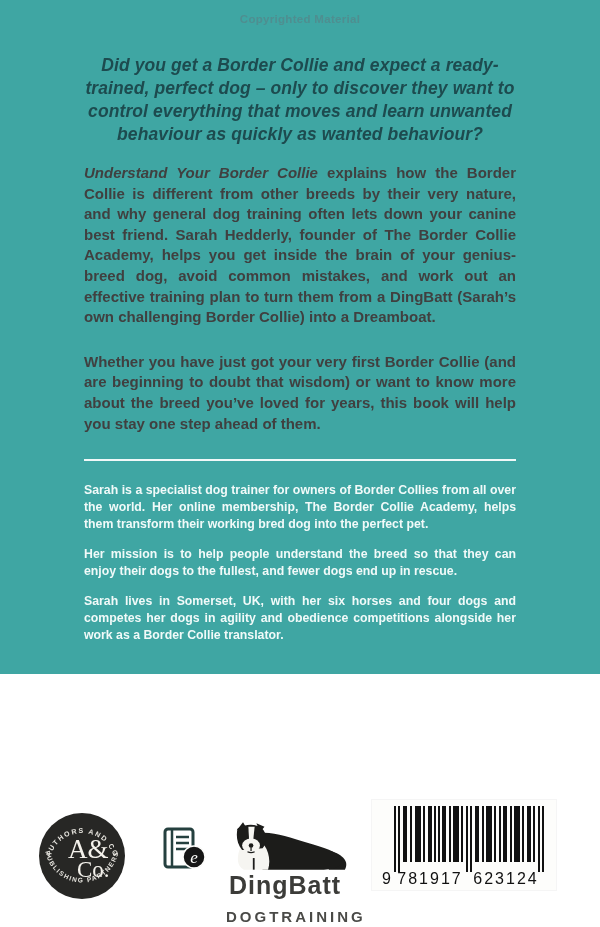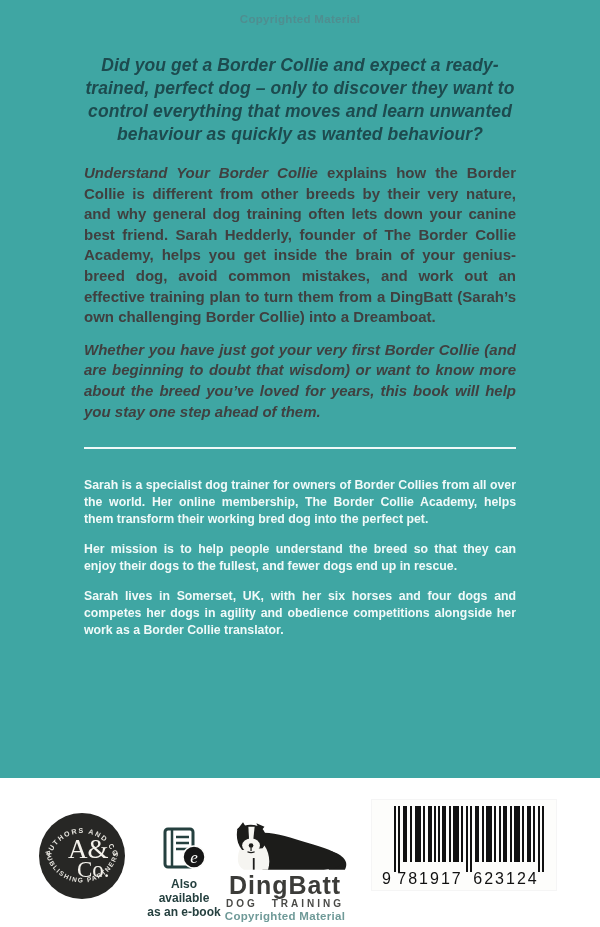--- a/index.html
+++ b/index.html
@@ -1,18 +1,18 @@
 <!DOCTYPE html>
 <html><head>
 <meta charset="utf-8">
 <style>
   html,body{margin:0;padding:0;}
   body{width:600px;height:927px;overflow:hidden;}
   .page{
-    position:relative;width:600px;height:778px;
+    position:relative;width:600px;height:674px;
     background:#3fa6a3;
     font-family:"Liberation Sans",sans-serif;
     -webkit-font-smoothing:antialiased;
   }
   .watermark-top{
     position:absolute;top:13px;left:0;width:100%;
     text-align:center;font-size:11.5px;font-weight:700;
     color:#4f8e90;letter-spacing:.3px;
   }
   .content{position:absolute;top:0;left:84px;width:432px;}
@@ -22,56 +22,56 @@
     font-size:17.5px;line-height:23px;font-weight:700;
     color:#1d4b4f;letter-spacing:.1px;font-style:italic;
   }
   .blurb p{
     margin:0;
     color:#404040;
     font-size:15px;line-height:20.6px;font-weight:700;
     text-align:justify;
   }
   .blurb .p1{margin-top:17px;}
-  .blurb .p2{margin-top:12px;font-style:italic;}
+  .blurb .p2{margin-top:24px;}
   .blurb .p3{margin-top:24px;}
   .lead-title{font-style:italic;font-weight:700;}
   .divider{
     margin-top:25px;height:2px;width:432px;
     background:rgba(255,255,255,.92);border:0;
   }
   .bio p{
     margin:0;
     color:#f1faf9;
     font-size:12.3px;line-height:17px;font-weight:700;
     text-align:justify;
   }
-  .bio .b1{margin-top:28px;}
+  .bio .b1{margin-top:21px;}
   .bio .b2{margin-top:13px;}
   .bio .b3{margin-top:13px;}
 
   
   .publisher-logo{position:absolute;left:37px;top:810px;width:90px;height:92px;}
   .ebook{position:absolute;left:144px;top:827px;width:80px;text-align:center;}
   .ebook svg{display:block;margin:0 auto;}
   .ebook-caption{
     margin-top:4px;font-size:12px;line-height:14px;font-weight:700;
     color:#25403f;
   }
   .dingbatt{position:absolute;left:212px;top:822px;width:146px;text-align:center;}
   .dingbatt svg{display:block;margin:0 auto;}
   .dingbatt-wordmark{
     font-size:25px;font-weight:700;color:#3c3c39;
     letter-spacing:1px;line-height:22px;margin-top:-4px;
     font-family:"Liberation Sans",sans-serif;
   }
   .dingbatt-subtitle{
     display:flex;justify-content:space-between;
-    padding:0 14px;margin-top:2px;
-    font-size:10px;font-weight:700;letter-spacing:3px;color:#4a4a47;
+    padding:0 14px;margin-top:12px;
+    font-size:15px;font-weight:700;letter-spacing:3px;color:#4a4a47;
   }
   .watermark-bottom{
     margin-top:1px;font-size:11.5px;font-weight:700;
     color:#6f9a98;letter-spacing:.3px;
   }
   .barcode{
     position:absolute;left:372px;top:800px;width:184px;height:90px;
     background:#fdfdfb;box-shadow:0 0 0 1px rgba(0,0,0,.04);
   }
   .barcode svg{display:block;}
@@ -122,24 +122,20 @@
   <div class="ebook">
     <svg width="46" height="46" viewBox="0 0 46 46">
       <rect x="4" y="2" width="28" height="38" rx="3" fill="none" stroke="#25403f" stroke-width="3"></rect>
       <line x1="11" y1="2" x2="11" y2="40" stroke="#25403f" stroke-width="2.5"></line>
       <line x1="15" y1="10" x2="28" y2="10" stroke="#25403f" stroke-width="2.5"></line>
       <line x1="15" y1="16" x2="28" y2="16" stroke="#25403f" stroke-width="2.5"></line>
       <line x1="15" y1="22" x2="28" y2="22" stroke="#25403f" stroke-width="2.5"></line>
       <circle cx="33" cy="30" r="11" fill="#161616" stroke="#fdfdfb" stroke-width="1.5"></circle>
       <text x="33" y="36" text-anchor="middle" font-size="17" fill="#fdfdfb" font-family="Liberation Serif, serif" font-style="italic">e</text>
     </svg>
-    <div class="ebook-caption">
-      <div>Also available</div>
-      <div>as an e-book</div>
-    </div>
   </div>
 
   <div class="dingbatt">
     <svg width="134" height="56" viewBox="0 0 150 62">
 
       <path d="M126,32 C140,36 147,44 142,53 L124,53 Z" fill="#1c1c1a"></path>
 
       <path d="M46,12 C62,10 80,17 100,23 C118,28 134,33 138,41 C141,49 130,53 116,53 L50,53 C45,44 43,28 46,12 Z" fill="#1c1c1a"></path>
 
       <path d="M25,28 C20,41 22,50 29,53 L56,53 C59,44 57,33 52,26 Z" fill="#f6f5f1"></path>

